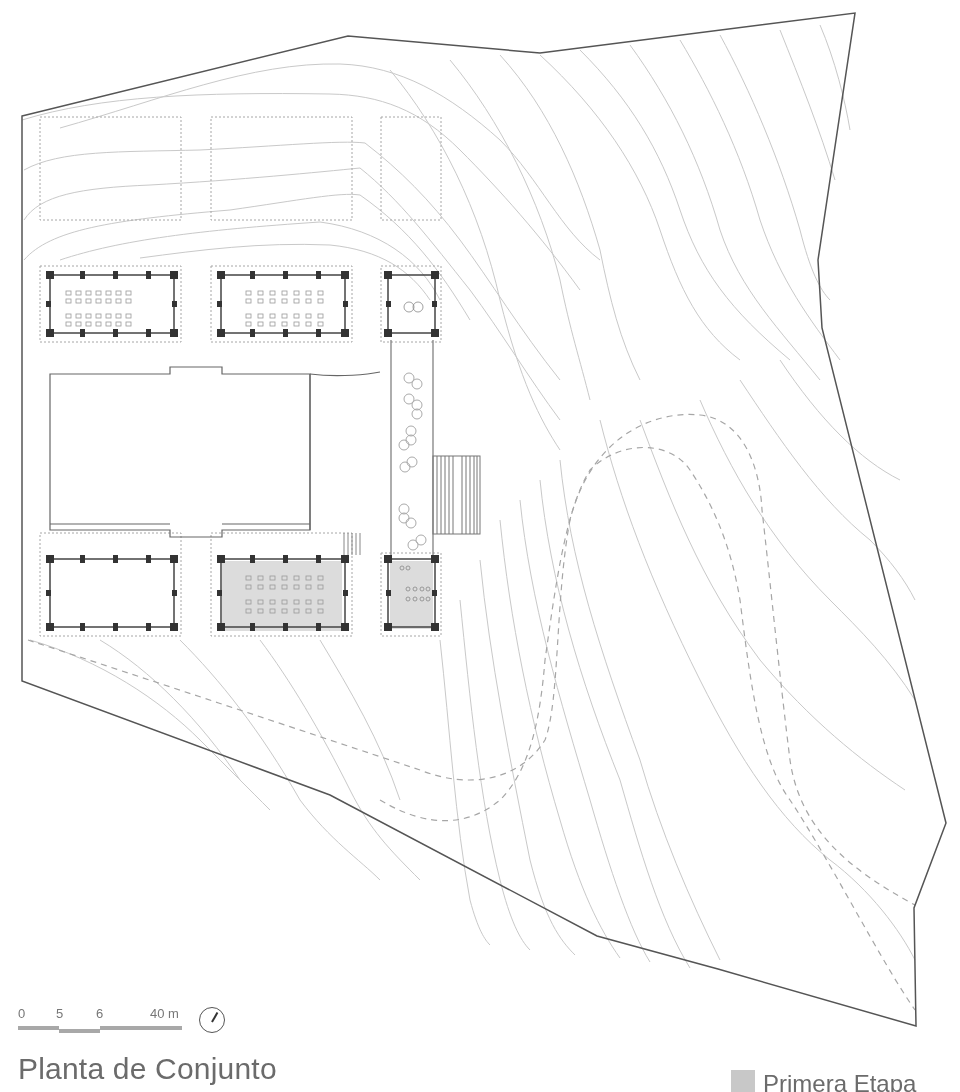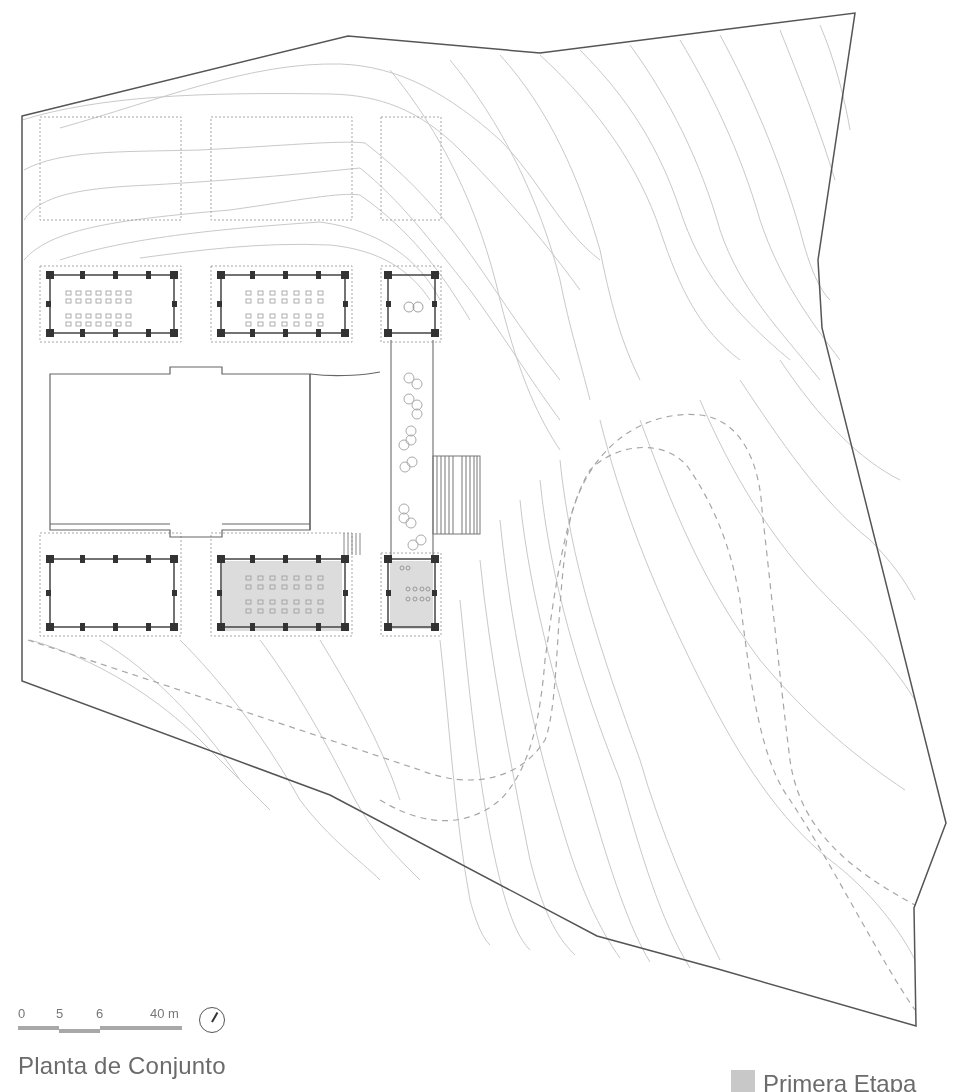--- a/index.html
+++ b/index.html
@@ -1,18 +1,18 @@
 <!DOCTYPE html>
 <html><head>
 <meta charset="utf-8">
 <style>
   html, body { margin: 0; padding: 0; background: #ffffff; }
   body { width: 960px; height: 1092px; position: relative; overflow: hidden; font-family: "Liberation Sans", sans-serif; }
   #plan { position: absolute; left: 0; top: 0; width: 960px; height: 1092px; }
-  .title { position: absolute; left: 18px; top: 1052px; font-size: 24px; color: #6b6b6b; font-weight: normal; letter-spacing: 0.2px; font-family: "Liberation Sans", sans-serif; }
+  .title { position: absolute; left: 18px; top: 1052px; font-size: 30px; color: #6b6b6b; font-weight: normal; letter-spacing: 0.2px; font-family: "Liberation Sans", sans-serif; }
   .legend { position: absolute; left: 731px; top: 1054px; display: flex; align-items: flex-start; gap: 8px; margin-top: 16px; }
   .legend-swatch { width: 24px; height: 24px; background: #c8c8c8; }
   .legend-label { font-size: 24px; color: #6b6b6b; font-family: "Liberation Sans", sans-serif; }
   .scale { position: absolute; left: 18px; top: 1006px; width: 170px; height: 30px; }
   .scale-tick { position: absolute; top: 0; font-size: 13px; color: #777; font-family: "Liberation Sans", sans-serif; }
   .scale-bar { position: absolute; height: 4px; background: #a8a8a8; }
   .north { position: absolute; left: 199px; top: 1007px; width: 26px; height: 26px; border: 1.5px solid #555; border-radius: 50%; box-sizing: border-box; }
   .north-needle { position: absolute; left: 11px; top: 3px; width: 1.5px; height: 11px; background: #333; transform: rotate(30deg); transform-origin: bottom center; }
 </style>
 </head>

